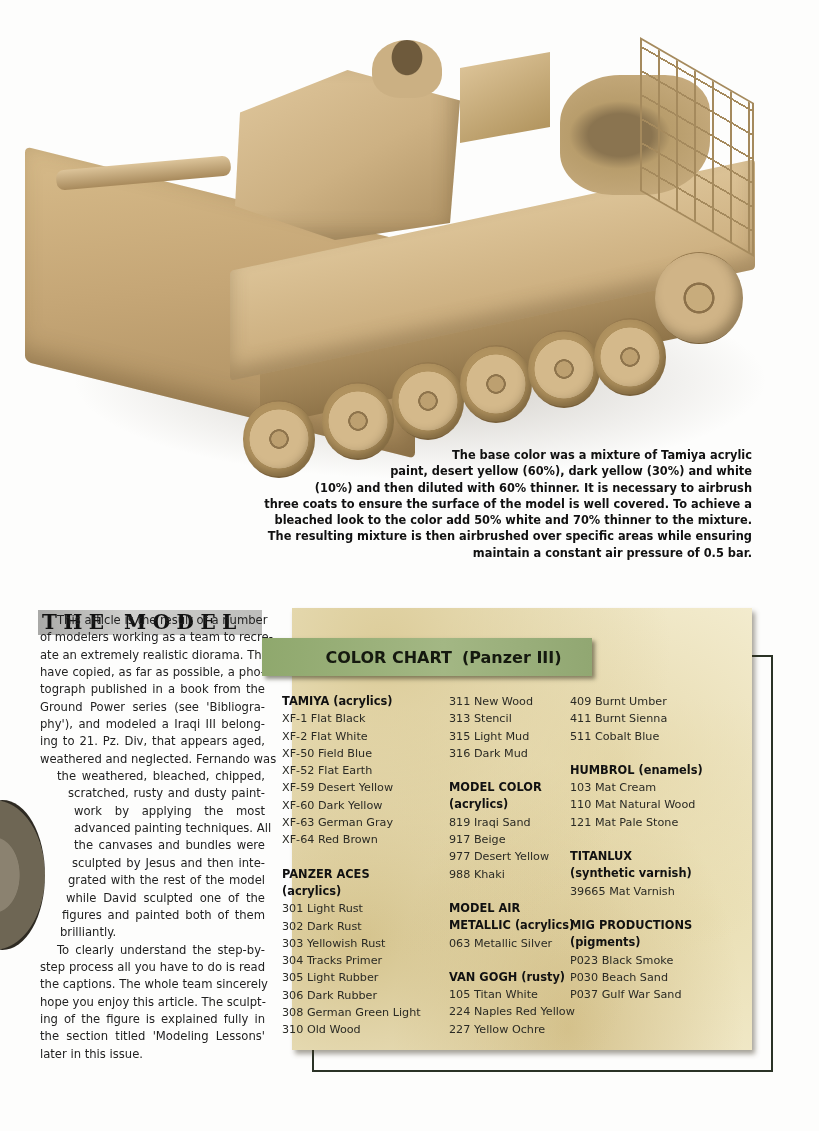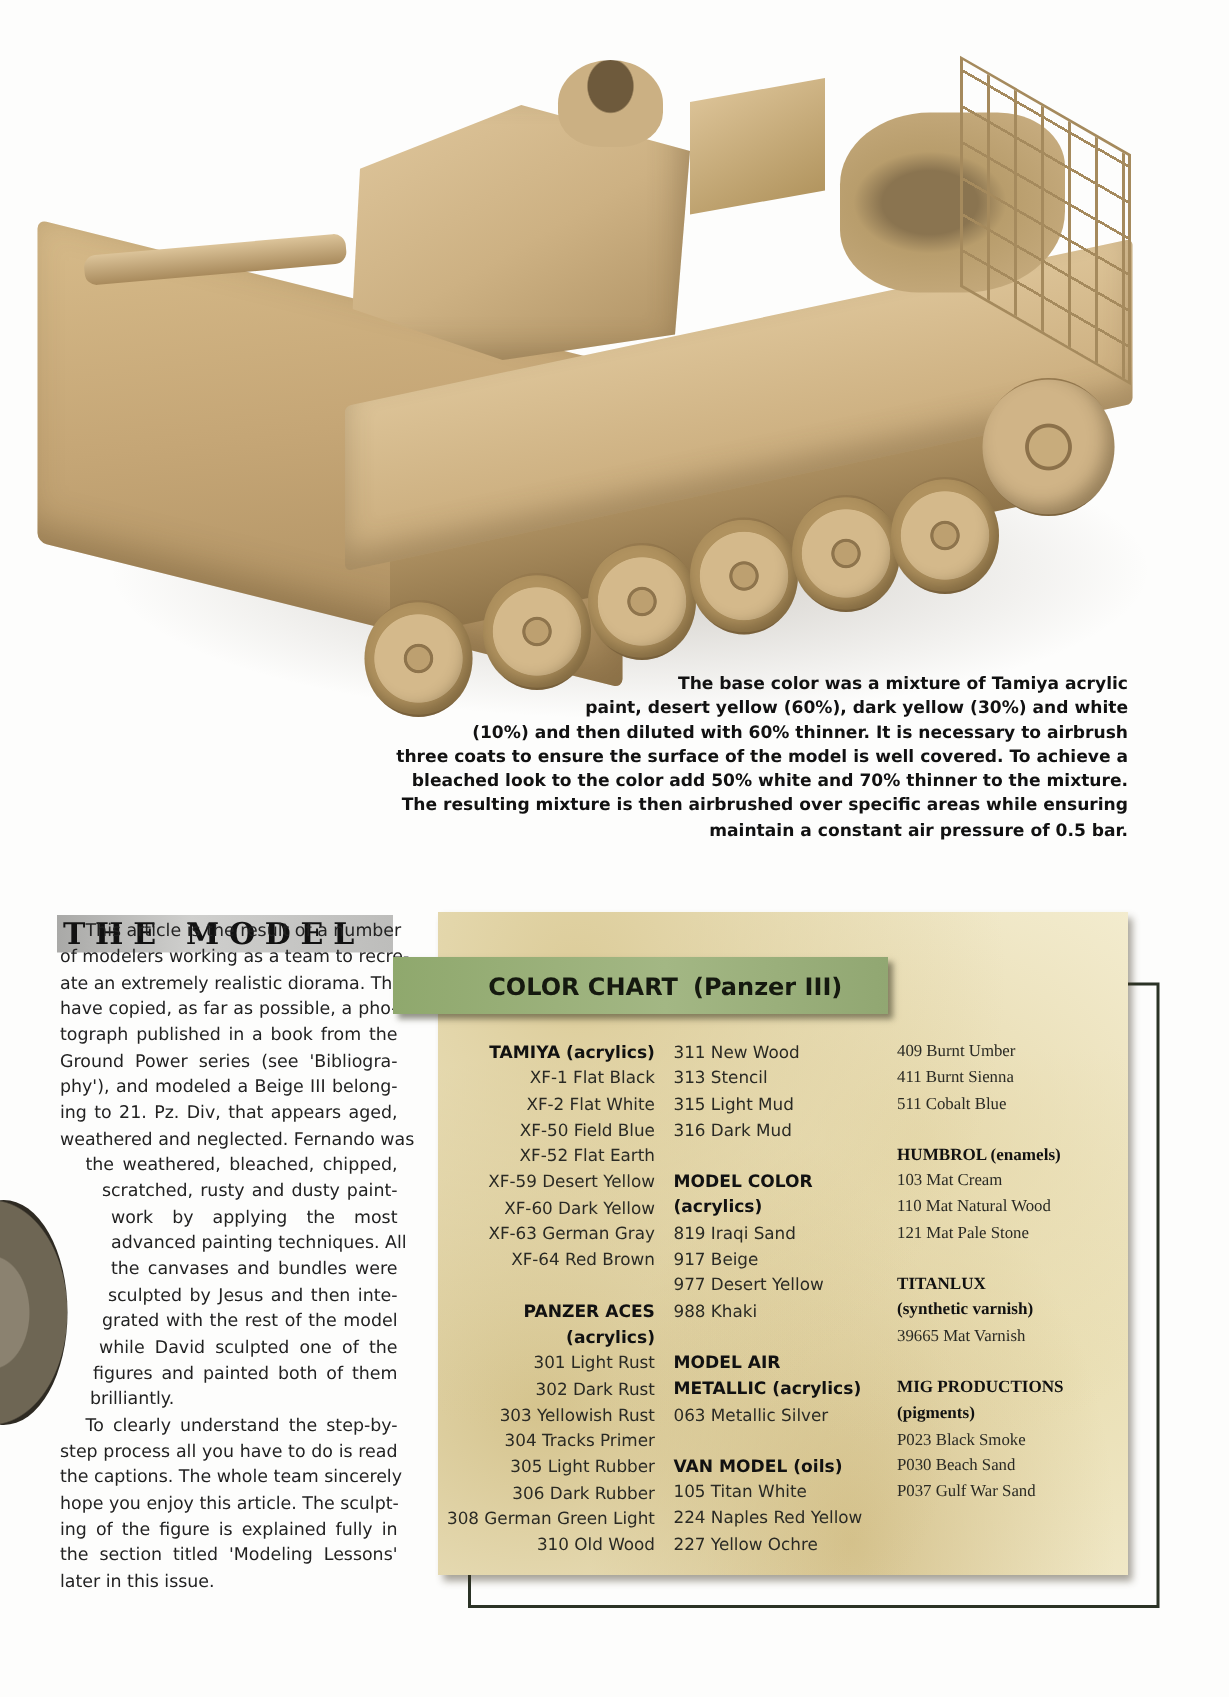--- a/index.html
+++ b/index.html
@@ -118,23 +118,23 @@
     box-shadow: 3px 3px 4px rgba(40,40,20,0.5);
     font-family: "DejaVu Sans", sans-serif; font-weight: bold; font-size: 16px;
     color: #15190f; line-height: 40px; padding-left: 33px; box-sizing: border-box; white-space: nowrap; text-align: center;
   }
   .chart-title .sub { margin-left: 10px; }
   .col { position: absolute; top: 693px; font-family: "DejaVu Sans", sans-serif;
     font-size: 11.2px; line-height: 17.3px; color: #2a2a24; }
   .col .brand { font-weight: bold; color: #111; font-size: 11.4px; }
   .col .item { display: block; white-space: nowrap; }
   .col .gap { display: block; height: 17px; }
-  .col1 { left: 298px; text-align: right; }
+  .col1 { left: 282px; }
   .col2 { left: 449px; }
-  .col3 { left: 598px; font-family: Liberation Serif, serif; }
+  .col3 { left: 570px; }
 </style>
 </head>
 <body>
 
 <div class="photo">
   <div class="shadow"></div>
   <div class="hull"></div>
   <div class="side"></div>
   <div class="deck"></div>
   <div class="tarp"></div>
@@ -165,21 +165,21 @@
 
 <div class="section-head">THE MODEL</div>
 
 <div class="body-text">
   <span class="ln" style="padding-left:17px;">This article is the result of a number</span>
   <span class="ln">of modelers working as a team to recre-</span>
   <span class="ln">ate an extremely realistic diorama. They</span>
   <span class="ln">have copied, as far as possible, a pho-</span>
   <span class="ln">tograph published in a book from the</span>
   <span class="ln">Ground Power series (see 'Bibliogra-</span>
-  <span class="ln">phy'), and modeled a Beige III belong-</span>
+  <span class="ln">phy'), and modeled a Iraqi III belong-</span>
   <span class="ln">ing to 21. Pz. Div, that appears aged,</span>
   <span class="ln">weathered and neglected. Fernando was</span>
   <span class="ln" style="padding-left:17px;">the weathered, bleached, chipped,</span>
   <span class="ln" style="padding-left:28px;">scratched, rusty and dusty paint-</span>
   <span class="ln" style="padding-left:34px;">work by applying the most</span>
   <span class="ln" style="padding-left:34px;">advanced painting techniques. All</span>
   <span class="ln" style="padding-left:34px;">the canvases and bundles were</span>
   <span class="ln" style="padding-left:32px;">sculpted by Jesus and then inte-</span>
   <span class="ln" style="padding-left:28px;">grated with the rest of the model</span>
   <span class="ln" style="padding-left:26px;">while David sculpted one of the</span>
@@ -233,21 +233,21 @@
   <span class="item brand">(acrylics)</span>
   <span class="item">819 Iraqi Sand</span>
   <span class="item">917 Beige</span>
   <span class="item">977 Desert Yellow</span>
   <span class="item">988 Khaki</span>
   <span class="gap"></span>
   <span class="item brand">MODEL AIR</span>
   <span class="item brand">METALLIC (acrylics)</span>
   <span class="item">063 Metallic Silver</span>
   <span class="gap"></span>
-  <span class="item brand">VAN MODEL (oils)</span>
+  <span class="item brand">VAN GOGH (rusty)</span>
   <span class="item">105 Titan White</span>
   <span class="item">224 Naples Red Yellow</span>
   <span class="item">227 Yellow Ochre</span>
 </div>
 
 <div class="col col3">
   <span class="item">409 Burnt Umber</span>
   <span class="item">411 Burnt Sienna</span>
   <span class="item">511 Cobalt Blue</span>
   <span class="gap"></span>

